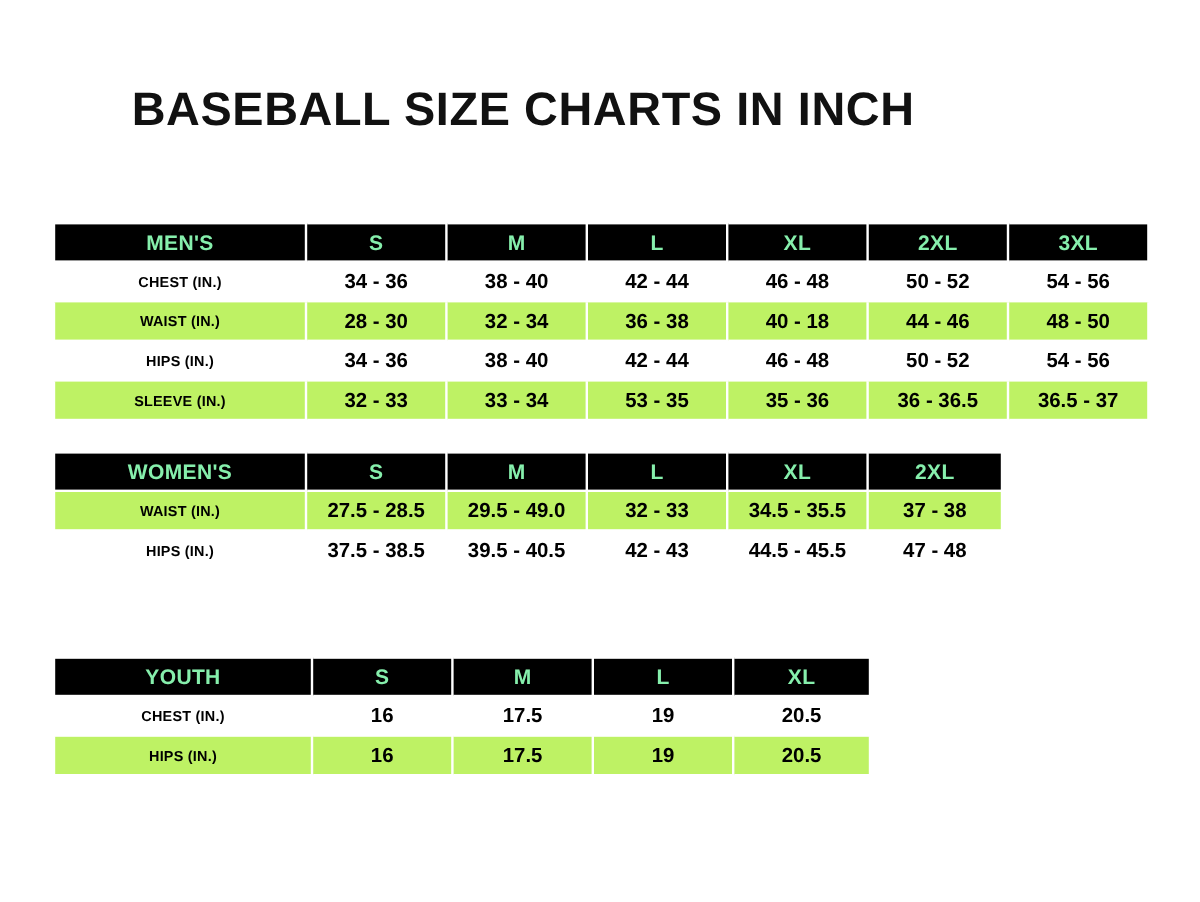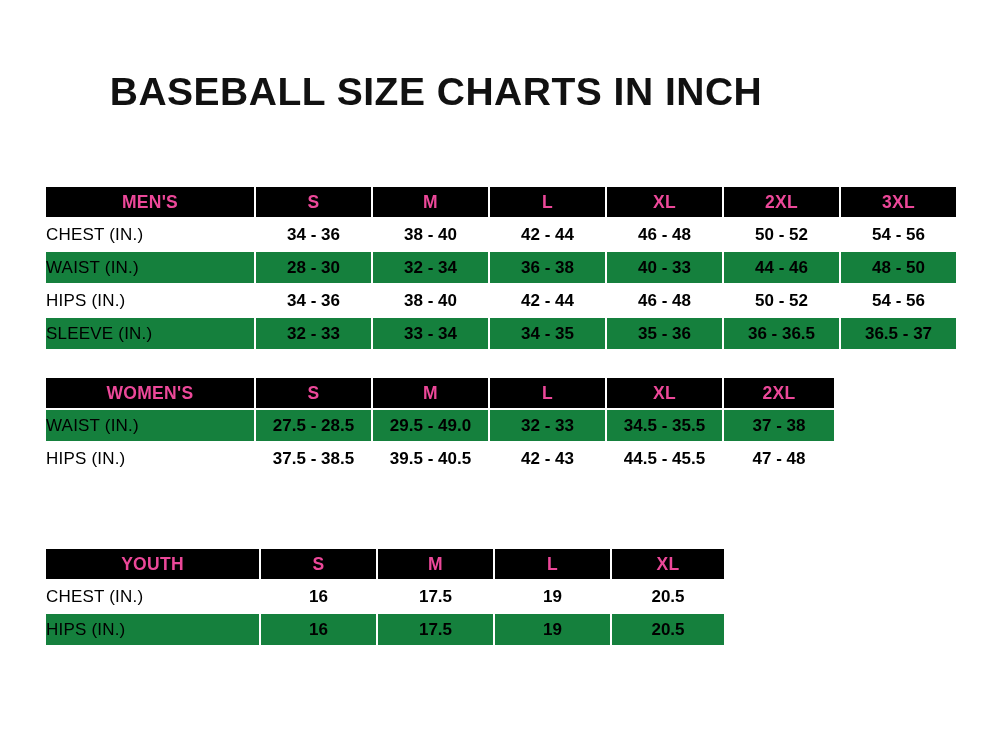--- a/index.html
+++ b/index.html
@@ -49,43 +49,43 @@
     font-weight: bold;
     text-align: center;
     height: 31px;
     padding: 0;
     white-space: nowrap;
     color: #000000;
   }
 
   .chart thead th {
     background: #000000;
-    color: #ec4899;
+    color: #86efac;
     height: 30px;
     font-size: 17.5px;
     letter-spacing: 0.3px;
   }
 
   .chart thead th.rowlabel-head {
     text-align: left;
     padding-left: 0;
     text-align: center;
   }
 
   .chart tbody tr.odd td {
     background: #ffffff;
   }
   .chart tbody tr.even td {
-    background: #15803d;
+    background: #bef264;
   }
 
   .chart tbody td.rowlabel {
-    font-weight: normal;
-    text-align: left;
-    font-size: 17px;
+    font-weight: bold;
+    text-align: center;
+    font-size: 12px;
     letter-spacing: 0.2px;
   }
 
   
   #mens-chart {
     top: 185px;
     left: 44px;
     width: 912px;
   }
   #womens-chart {
@@ -135,38 +135,38 @@
         <td>42 - 44</td>
         <td>46 - 48</td>
         <td>50 - 52</td>
         <td>54 - 56</td>
       </tr>
       <tr class="even">
         <td class="rowlabel">WAIST (IN.)</td>
         <td>28 - 30</td>
         <td>32 - 34</td>
         <td>36 - 38</td>
-        <td>40 - 33</td>
+        <td>40 - 18</td>
         <td>44 - 46</td>
         <td>48 - 50</td>
       </tr>
       <tr class="odd">
         <td class="rowlabel">HIPS (IN.)</td>
         <td>34 - 36</td>
         <td>38 - 40</td>
         <td>42 - 44</td>
         <td>46 - 48</td>
         <td>50 - 52</td>
         <td>54 - 56</td>
       </tr>
       <tr class="even">
         <td class="rowlabel">SLEEVE (IN.)</td>
         <td>32 - 33</td>
         <td>33 - 34</td>
-        <td>34 - 35</td>
+        <td>53 - 35</td>
         <td>35 - 36</td>
         <td>36 - 36.5</td>
         <td>36.5 - 37</td>
       </tr>
     </tbody>
   </table>
 
   <table class="chart" id="womens-chart">
     <colgroup>
       <col style="width:210px">

